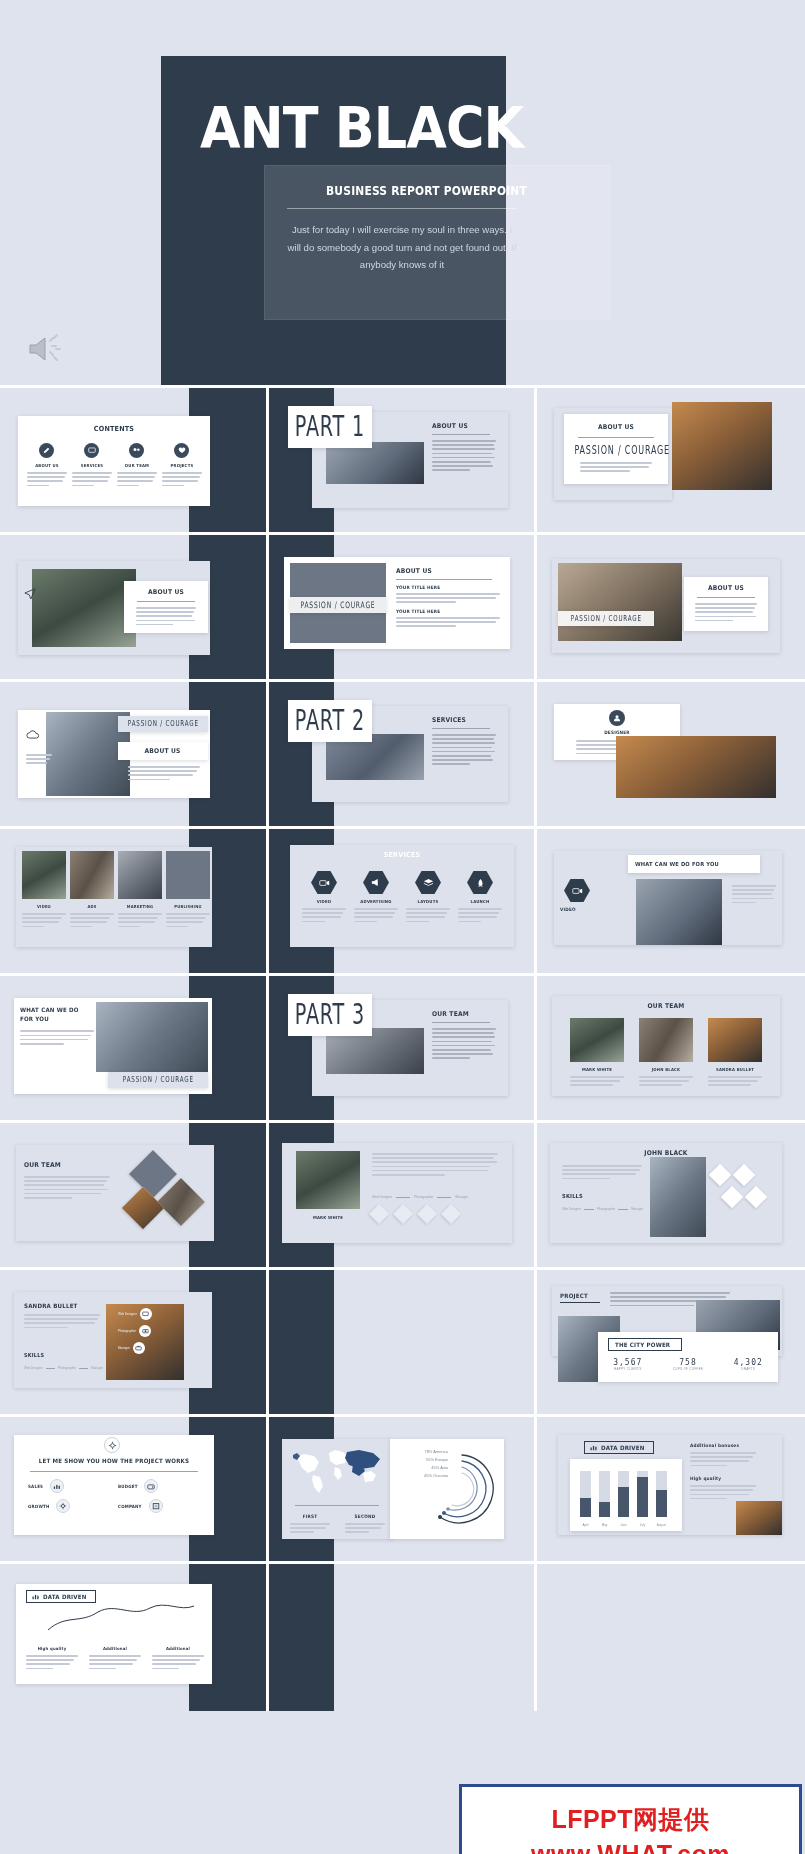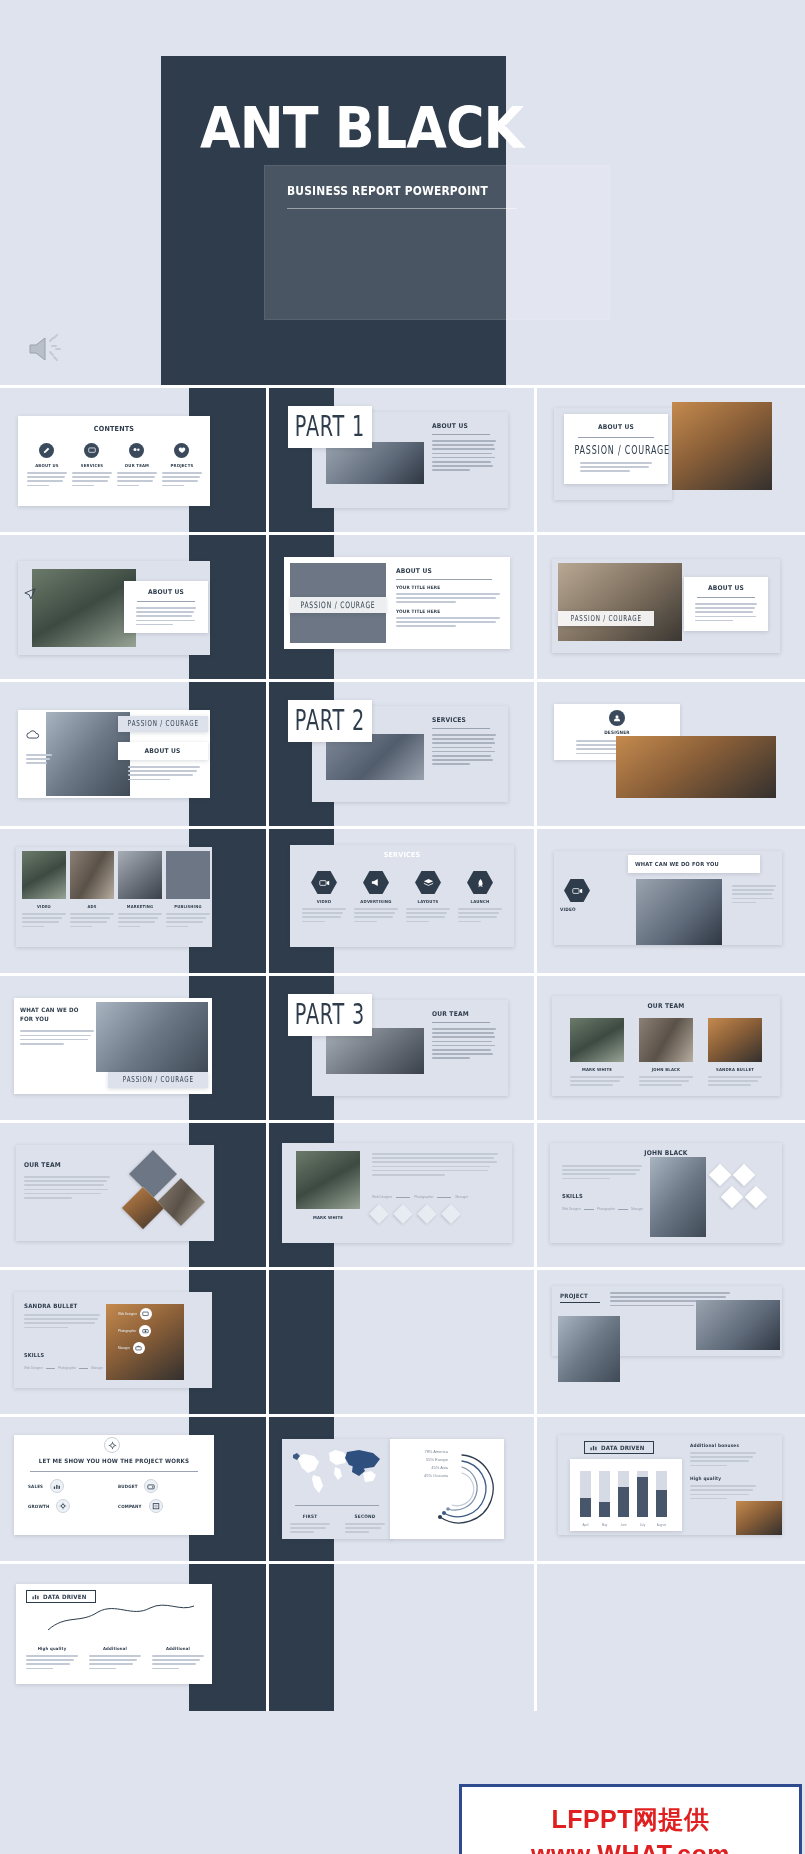--- a/index.html
+++ b/index.html
@@ -41,21 +41,21 @@
     transform-origin: left center;
     white-space: nowrap;
   }
   .hero-panel {
     position: absolute;
     left: 264px; top: 165px;
     width: 346px; height: 155px;
     background: rgba(255,255,255,0.13);
     border: 1px solid rgba(255,255,255,0.08);
   }
-  .hero-panel-in { padding: 18px 22px 0 22px; }
+  .hero-panel-in { padding: 18px 22px 0 22px; text-align: center; }
   .hero-sub {
     font-family: "DejaVu Sans", sans-serif;
     font-weight: 700;
     font-size: 11.5px;
     letter-spacing: 0.2px;
     color: #fff;
     transform: scaleX(0.93);
     transform-origin: left center;
     white-space: nowrap;
   }
@@ -220,20 +220,21 @@
 
 <div id="page">
 
   <div class="hero">
     <div class="hero-dark"></div>
     <div class="hero-title">ANT BLACK</div>
     <div class="hero-panel">
       <div class="hero-panel-in">
         <div class="hero-sub">BUSINESS REPORT POWERPOINT</div>
         <div class="hero-rule"></div>
+        <div class="hero-body">Just for today I will exercise my soul in three ways. I will do somebody a good turn and not get found out: If anybody knows of it</div>
       </div>
     </div>
     <div class="speaker ico">
       <svg width="38" height="34" viewBox="0 0 38 34">
         <path d="M4 13h6l9-7v22l-9-7H4z" fill="#b9bfc9" stroke="#9aa1ac" stroke-width="1"></path>
         <g stroke="#c4cad3" stroke-width="2" fill="none" stroke-linecap="round">
           <path d="M24 9l3-3"></path>
             <path d="M26 14h4"></path>
             <path d="M24 20l3 3"></path>
           <path d="M28 6l3-3"></path>
@@ -860,20 +861,39 @@
           <div class="rule" style="width:40px;margin-top:3px;background:#2e3c4c;height:1.4px;"></div>
         </div>
         <div class="lines" style="position:absolute;left:74px;top:22px;width:120px;">
             <i style="width:100%"></i>
             <i style="width:97%"></i>
             <i style="width:93%"></i>
             <i style="width:70%"></i>
           </div>
         <div class="photo ph-h" style="left:22px;top:46px;width:62px;height:66px;"></div>
         <div class="photo ph-f" style="left:160px;top:30px;width:84px;height:50px;"></div>
+        <div class="card" style="left:62px;top:62px;width:180px;height:50px;">
+          <div style="margin:6px 0 0 10px;border:1.4px solid #2e3c4c;display:inline-block;padding:2px 6px;">
+            <div class="t-ttl" style="font-size:6px;">THE CITY POWER</div>
+          </div>
+          <div style="display:flex;justify-content:space-around;margin-top:7px;">
+            <div style="text-align:center;">
+              <div style="font-family:'DejaVu Sans Mono',monospace;font-size:8px;color:#2e3c4c;letter-spacing:1px;">3,567</div>
+              <div style="font-size:3px;color:#8a93a3;letter-spacing:.3px;">HAPPY CLIENTS</div>
+            </div>
+            <div style="text-align:center;">
+              <div style="font-family:'DejaVu Sans Mono',monospace;font-size:8px;color:#2e3c4c;letter-spacing:1px;">758</div>
+              <div style="font-size:3px;color:#8a93a3;letter-spacing:.3px;">CUPS OF COFFEE</div>
+            </div>
+            <div style="text-align:center;">
+              <div style="font-family:'DejaVu Sans Mono',monospace;font-size:8px;color:#2e3c4c;letter-spacing:1px;">4,302</div>
+              <div style="font-size:3px;color:#8a93a3;letter-spacing:.3px;">DRAFTS</div>
+            </div>
+          </div>
+        </div>
       </div>
     </div>
 
     <div class="row">
       <div class="band"></div>
       <div class="vsep v1"></div>
       <div class="vsep v2"></div>
 
       <div class="cell c1">
         <div class="card" style="left:14px;top:18px;width:200px;height:100px;"></div>

